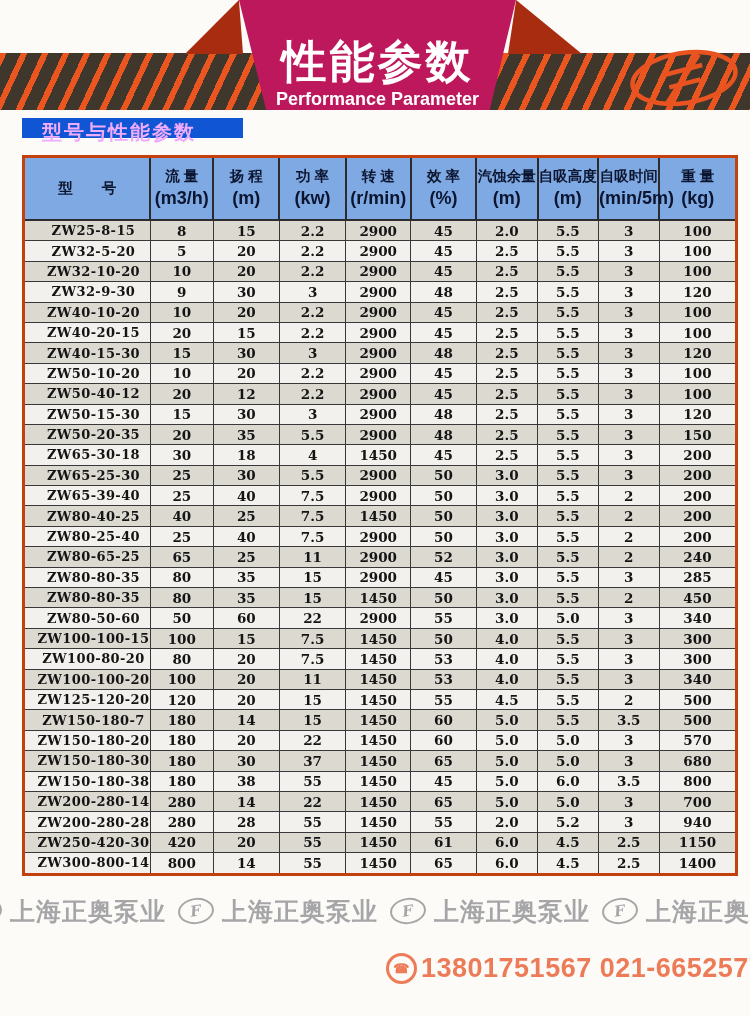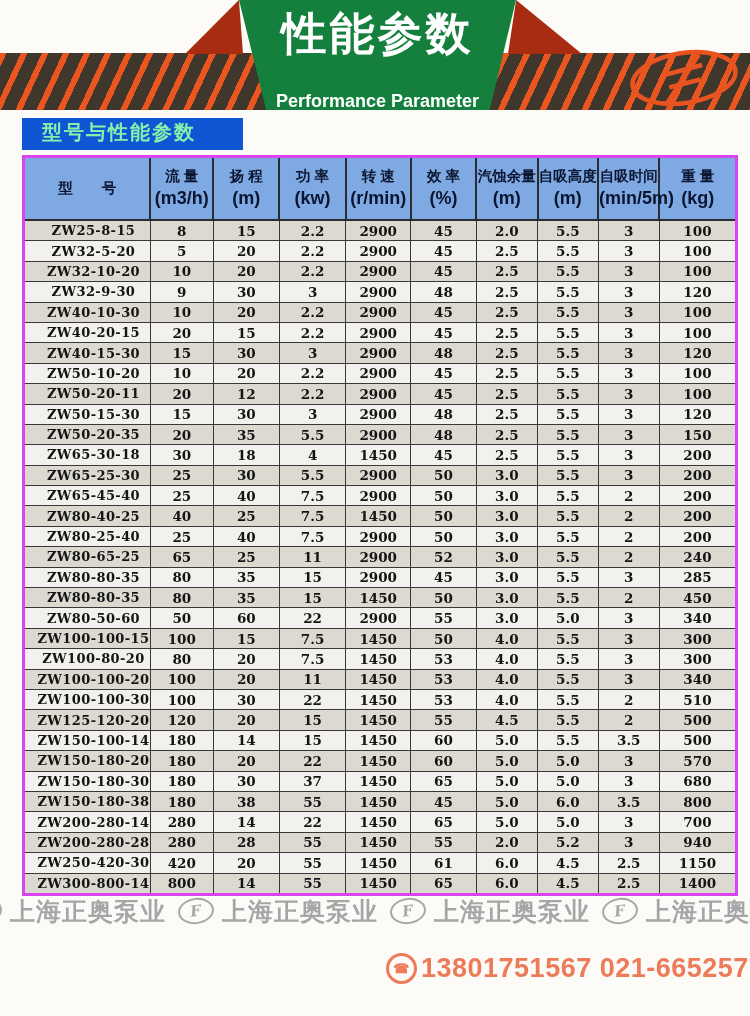--- a/index.html
+++ b/index.html
@@ -12,42 +12,42 @@
   .stripe-band{
     position:absolute;left:0;top:53px;width:750px;height:57px;
     background:repeating-linear-gradient(115deg,#ea5520 0,#ea5520 6px,#3f362c 6px,#3f362c 19px);
   }
   .brand-logo{position:absolute;left:626px;top:47px;width:116px;height:62px;z-index:3;}
   .fold{position:absolute;top:0;height:54px;background:#a82c10;z-index:2;}
   .fold-left{left:185px;width:58px;clip-path:polygon(93% 0,100% 100%,0 100%);}
   .fold-right{left:508px;width:74px;clip-path:polygon(11% 0,100% 100%,0 100%);}
   .ribbon{
     position:absolute;left:239px;top:0;width:277px;height:110px;z-index:3;
-    background:#15803d;
+    background:#be185d;
     clip-path:polygon(0 0,100% 0,90.5% 100%,9.8% 100%);
-    display:flex;flex-direction:column;align-items:center;justify-content:center;gap:20px;
+    display:flex;flex-direction:column;align-items:center;justify-content:flex-end;
   }
   .ribbon-title{
     margin-top:12px;font-size:45px;line-height:48px;font-weight:900;color:#ffffff;
     letter-spacing:3px;white-space:nowrap;
   }
   .ribbon-subtitle{
-    margin-top:13px;font-size:18px;font-weight:700;color:#ffffff;letter-spacing:0px;white-space:nowrap;
+    margin-top:3px;font-size:18px;font-weight:700;color:#ffffff;letter-spacing:0px;white-space:nowrap;
   }
   
   .section-title{
-    position:absolute;left:22px;top:118px;width:201px;height:32px;
-    background:#0f55d4;color:#86efac;font-size:20px;font-weight:700;
+    position:absolute;left:22px;top:118px;width:201px;height:20px;
+    background:#0f55d4;color:#f0abfc;font-size:20px;font-weight:700;
     line-height:28px;padding-left:20px;letter-spacing:2px;white-space:nowrap;
   }
   
   table.spec{
     position:absolute;left:22px;top:155px;width:716px;
     border-collapse:collapse;table-layout:fixed;
-    border:3px solid #d946ef;
+    border:3px solid #c2410c;
   }
   .spec th{
     background:#7fa9e2;border:2px solid #2b2b30;height:61px;
     font-size:14.5px;font-weight:700;color:#0c1530;line-height:1.35;
     padding:0;text-align:center;
   }
   .spec th .unit{font-size:18px;}
   .spec td{
     border:1.5px solid #38383b;height:19.4px;padding:0;
     font-family:"DejaVu Serif", serif;font-size:13.5px;font-weight:700;
@@ -206,21 +206,21 @@
         <td>30</td>
         <td>3</td>
         <td>2900</td>
         <td>48</td>
         <td>2.5</td>
         <td>5.5</td>
         <td>3</td>
         <td>120</td>
       </tr>
       <tr>
-        <td class="model">ZW40-10-30</td>
+        <td class="model">ZW40-10-20</td>
         <td>10</td>
         <td>20</td>
         <td>2.2</td>
         <td>2900</td>
         <td>45</td>
         <td>2.5</td>
         <td>5.5</td>
         <td>3</td>
         <td>100</td>
       </tr>
@@ -254,21 +254,21 @@
         <td>20</td>
         <td>2.2</td>
         <td>2900</td>
         <td>45</td>
         <td>2.5</td>
         <td>5.5</td>
         <td>3</td>
         <td>100</td>
       </tr>
       <tr>
-        <td class="model">ZW50-20-11</td>
+        <td class="model">ZW50-40-12</td>
         <td>20</td>
         <td>12</td>
         <td>2.2</td>
         <td>2900</td>
         <td>45</td>
         <td>2.5</td>
         <td>5.5</td>
         <td>3</td>
         <td>100</td>
       </tr>
@@ -314,21 +314,21 @@
         <td>30</td>
         <td>5.5</td>
         <td>2900</td>
         <td>50</td>
         <td>3.0</td>
         <td>5.5</td>
         <td>3</td>
         <td>200</td>
       </tr>
       <tr>
-        <td class="model">ZW65-45-40</td>
+        <td class="model">ZW65-39-40</td>
         <td>25</td>
         <td>40</td>
         <td>7.5</td>
         <td>2900</td>
         <td>50</td>
         <td>3.0</td>
         <td>5.5</td>
         <td>2</td>
         <td>200</td>
       </tr>
@@ -434,45 +434,33 @@
         <td>20</td>
         <td>11</td>
         <td>1450</td>
         <td>53</td>
         <td>4.0</td>
         <td>5.5</td>
         <td>3</td>
         <td>340</td>
       </tr>
       <tr>
-        <td class="model">ZW100-100-30</td>
-        <td>100</td>
-        <td>30</td>
-        <td>22</td>
-        <td>1450</td>
-        <td>53</td>
-        <td>4.0</td>
-        <td>5.5</td>
-        <td>2</td>
-        <td>510</td>
-      </tr>
-      <tr>
         <td class="model">ZW125-120-20</td>
         <td>120</td>
         <td>20</td>
         <td>15</td>
         <td>1450</td>
         <td>55</td>
         <td>4.5</td>
         <td>5.5</td>
         <td>2</td>
         <td>500</td>
       </tr>
       <tr>
-        <td class="model">ZW150-100-14</td>
+        <td class="model">ZW150-180-7</td>
         <td>180</td>
         <td>14</td>
         <td>15</td>
         <td>1450</td>
         <td>60</td>
         <td>5.0</td>
         <td>5.5</td>
         <td>3.5</td>
         <td>500</td>
       </tr>

